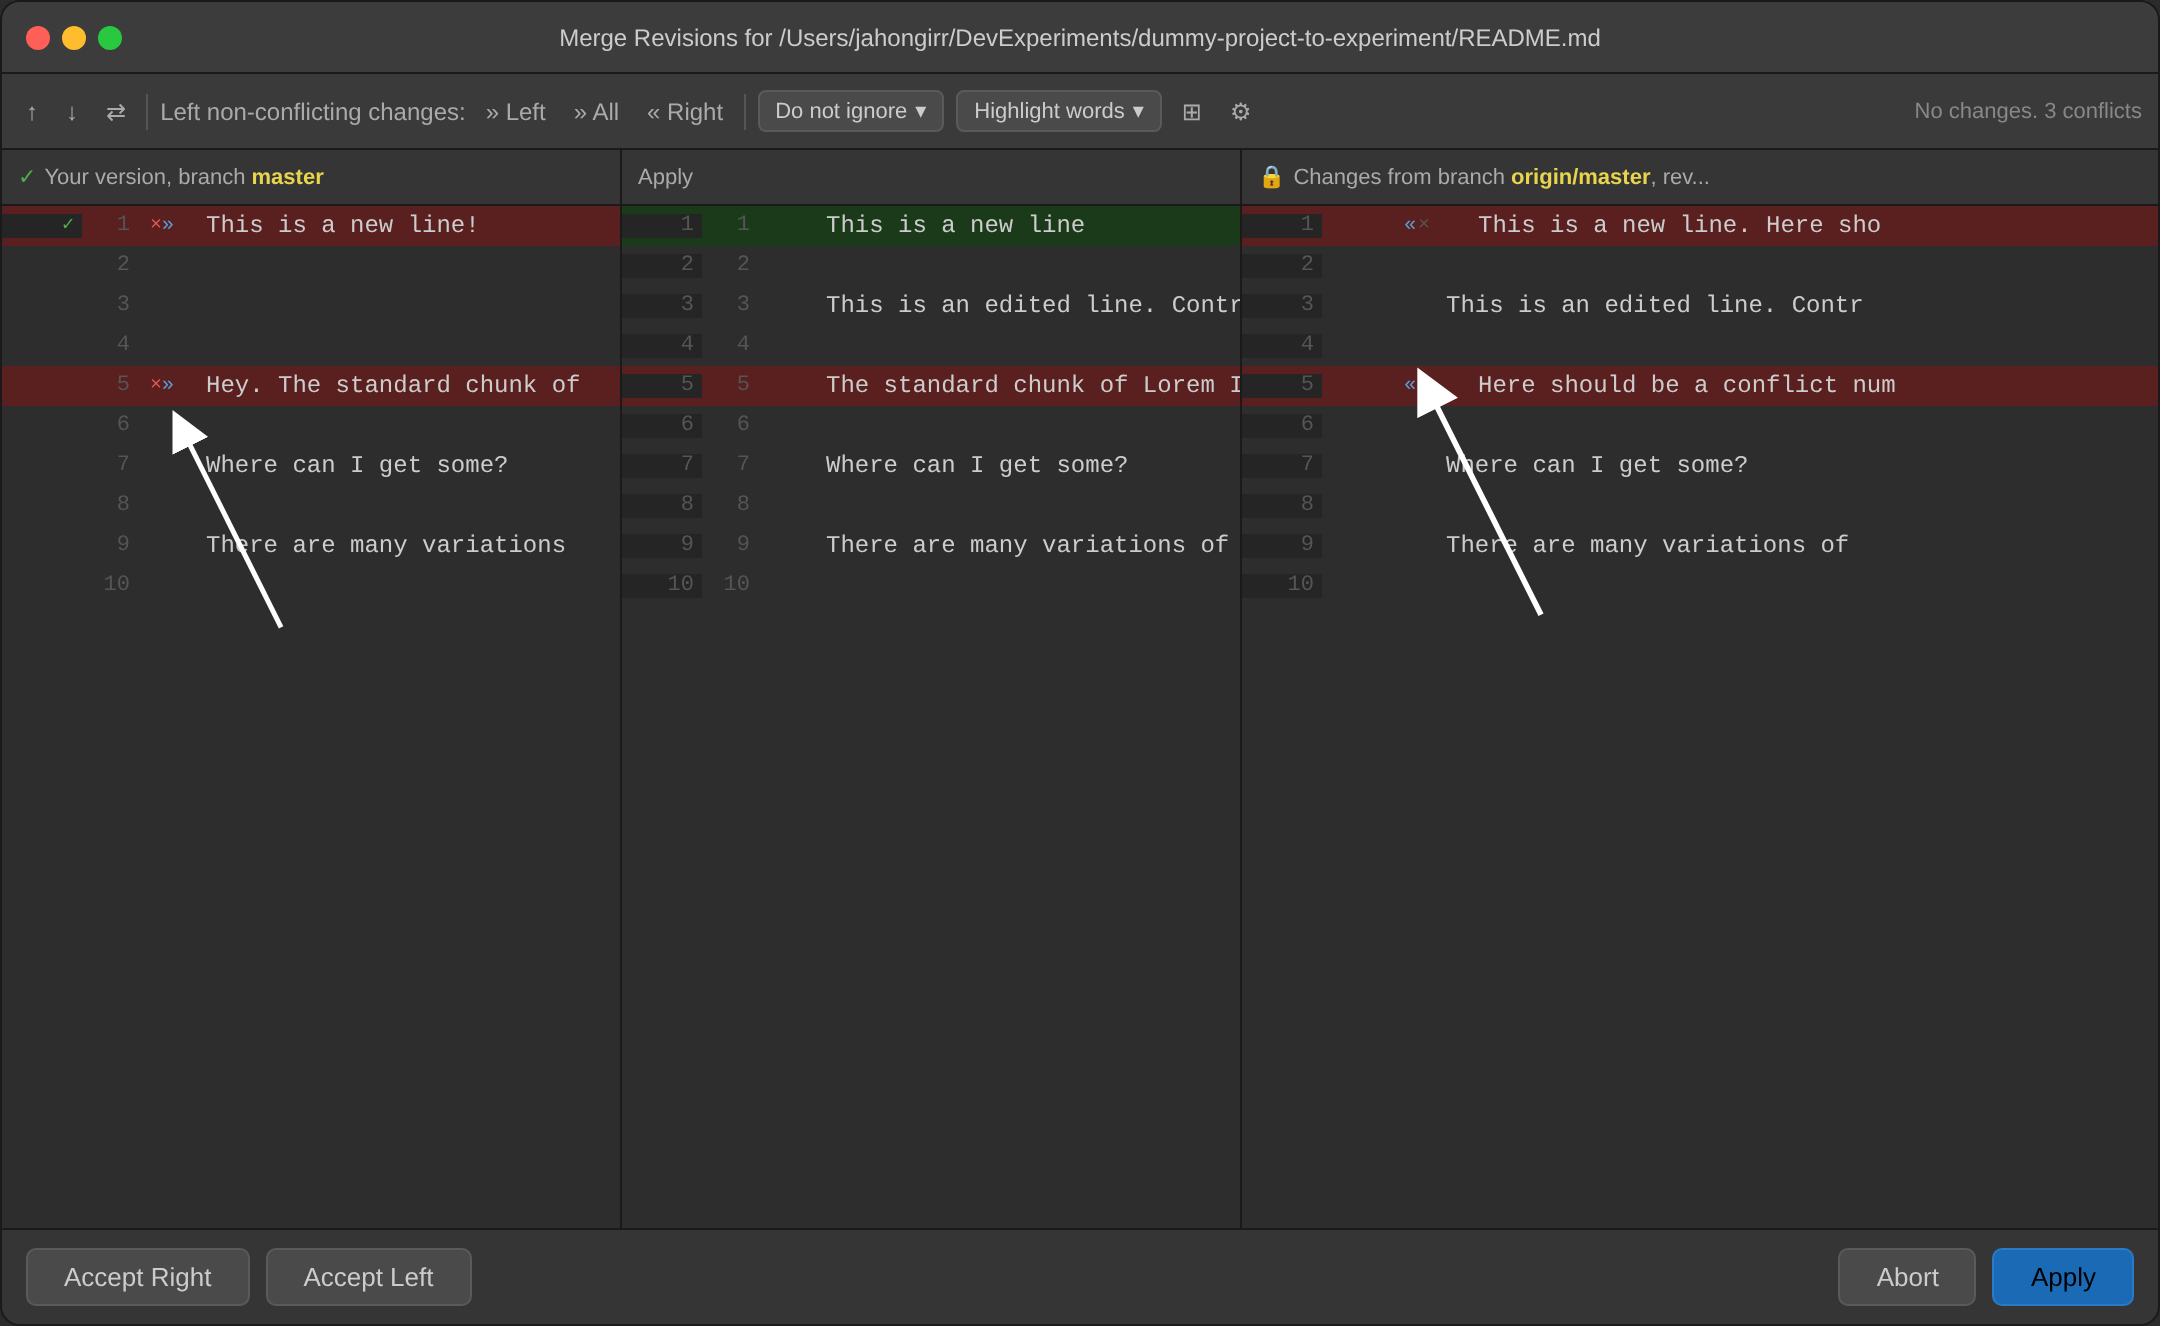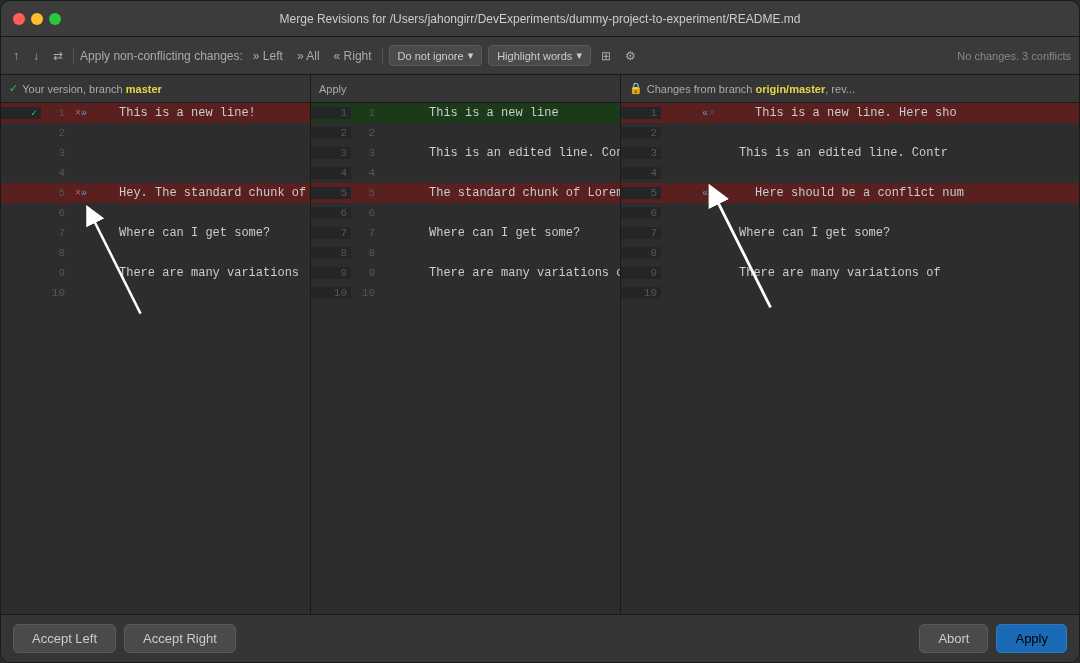--- a/index.html
+++ b/index.html
@@ -252,21 +252,20 @@
       flex-shrink: 0;
     }
 
     .cn-text {
       flex: 1;
       white-space: nowrap;
       overflow: hidden;
       color: #ccc;
       padding-left: 6px;
       font-size: 12px;
-      margin-left: 16px;
     }
 
     .bg-conflict { background: #5a1f1f; }
     .bg-accepted { background: #1a3a1a; }
   </style>
 </head>
 <body>
 
 <div class="window">
 
@@ -283,21 +282,21 @@
     <button class="toolbar-btn">
       <span>↑</span>
     </button>
     <button class="toolbar-btn">
       <span>↓</span>
     </button>
     <button class="toolbar-btn">
       <span>⇄</span>
     </button>
     <div class="toolbar-separator"></div>
-    <span class="toolbar-label">Apply non-conflicting changes:</span>
+    <span class="toolbar-label">Left non-conflicting changes:</span>
     <button class="toolbar-btn">
       <span>» Left</span>
     </button>
     <button class="toolbar-btn">
       <span>» All</span>
     </button>
     <button class="toolbar-btn">
       <span>« Right</span>
     </button>
     <div class="toolbar-separator"></div>
@@ -631,22 +630,22 @@
           </defs>
           <line x1="130" y1="180" x2="80" y2="80" stroke="white" stroke-width="2.5" marker-end="url(#arrowhead-right)"></line>
         </svg>
       </div>
     </div>
 
   </div>
 
   <div class="bottom-bar">
     <div class="bottom-left">
+      <button class="btn-secondary">Accept Right</button>
       <button class="btn-secondary">Accept Left</button>
-      <button class="btn-secondary">Accept Right</button>
     </div>
     <div class="bottom-right">
       <button class="btn-secondary">Abort</button>
       <button class="btn-primary">Apply</button>
     </div>
   </div>
 
 </div>
 
 </body></html>

